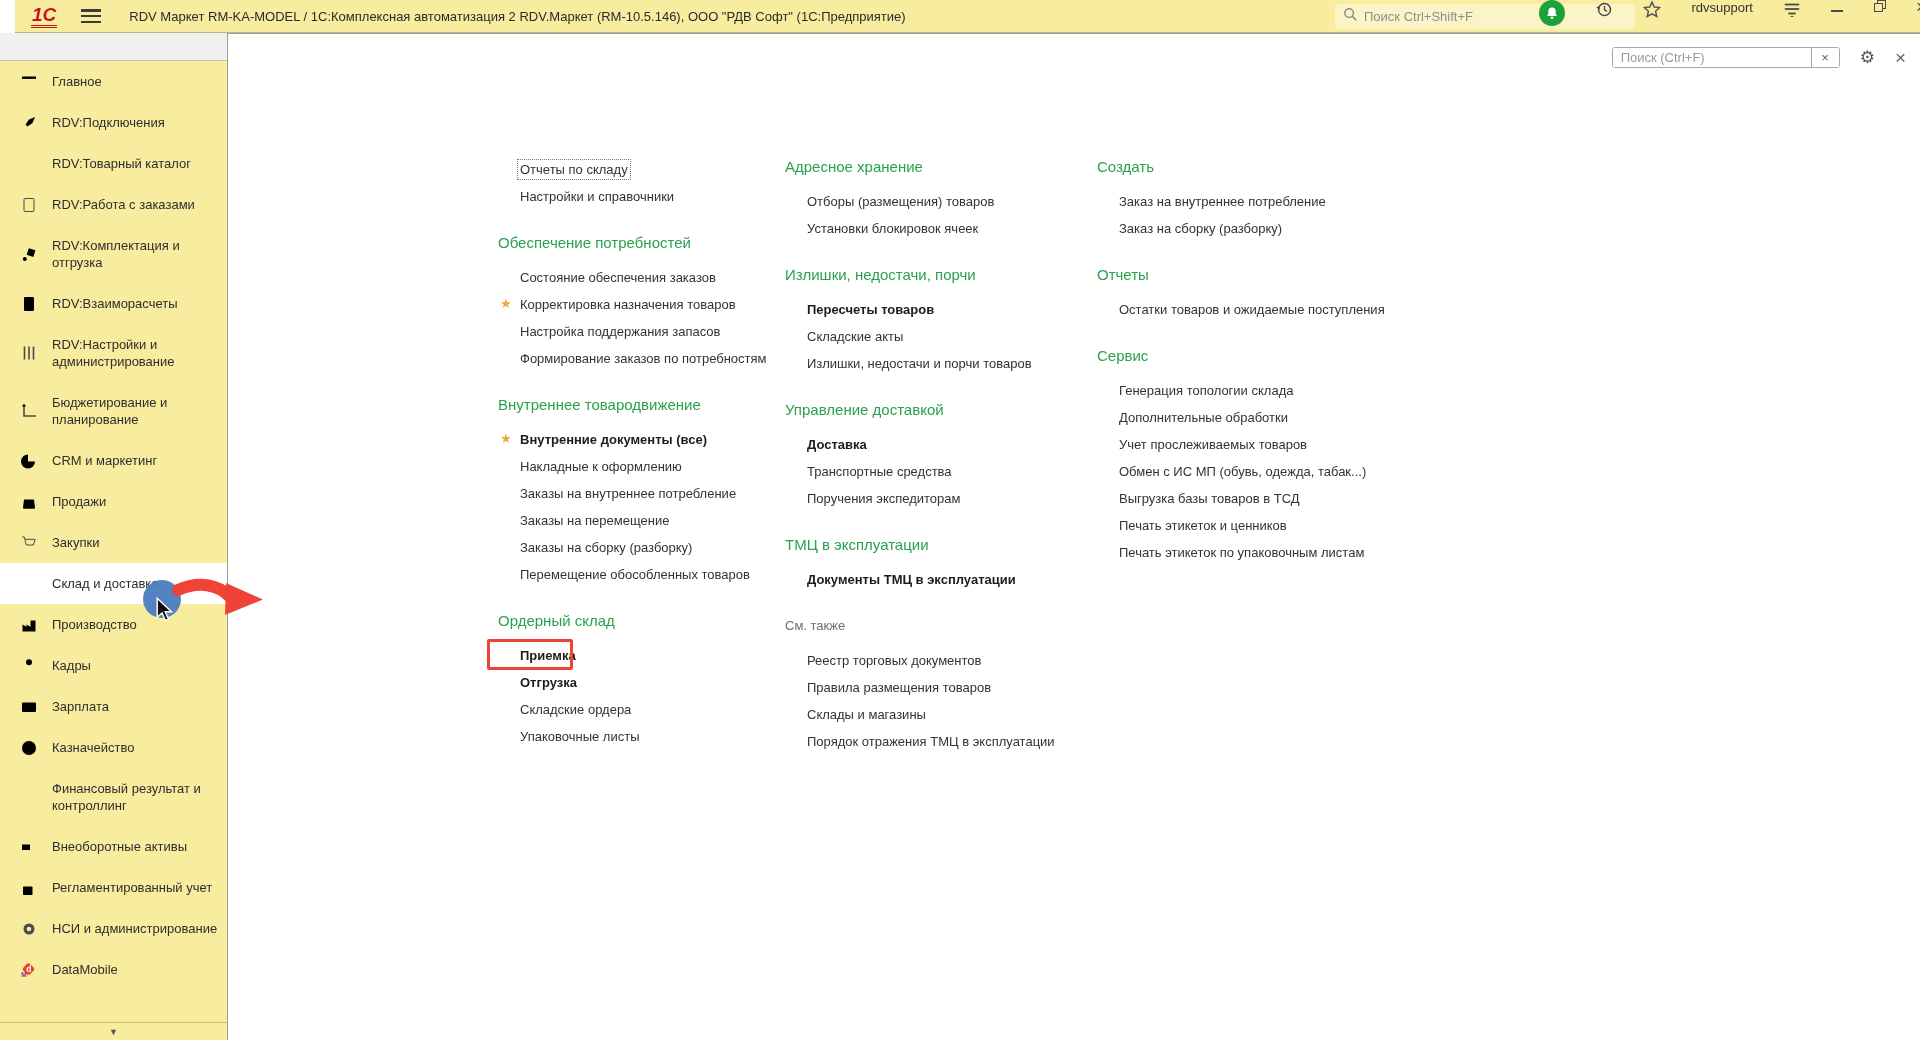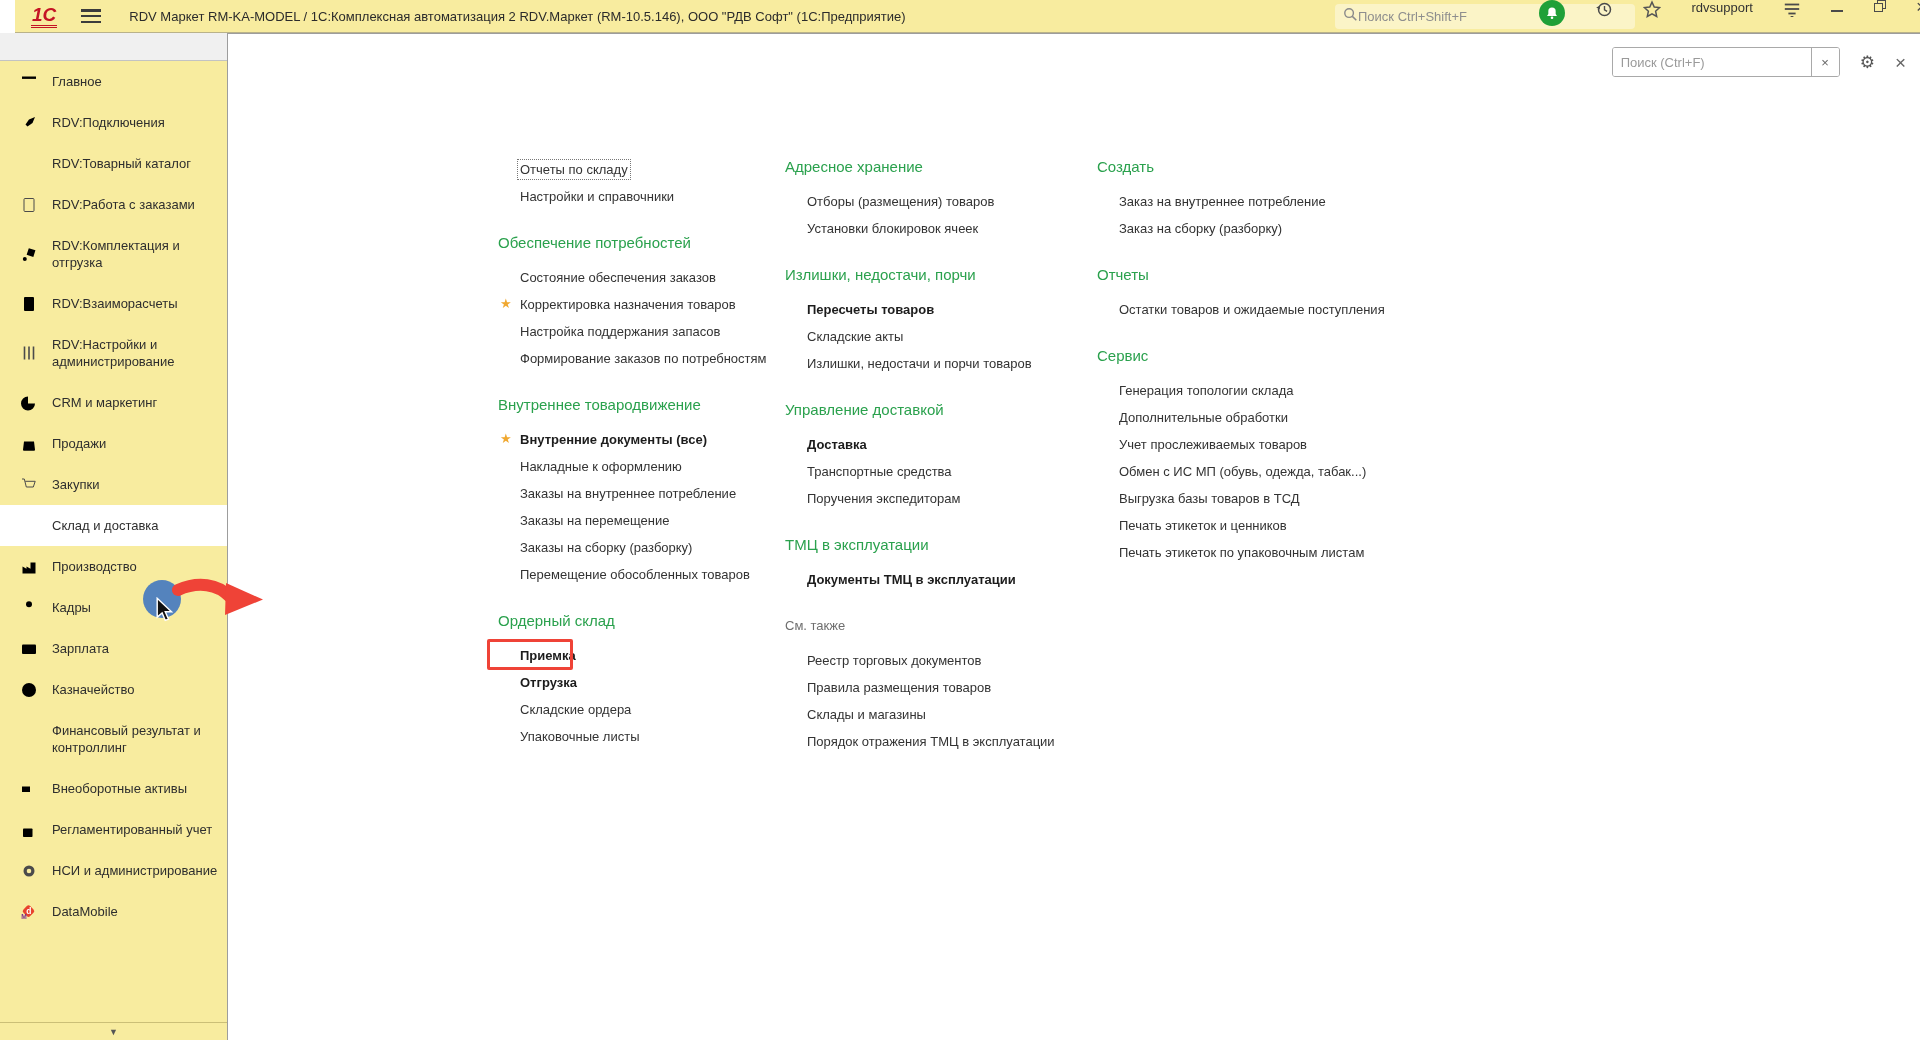--- a/index.html
+++ b/index.html
@@ -12,21 +12,21 @@
 
   
   .topbar{position:absolute;left:15px;top:0;width:1920px;height:33px;background:var(--yellow);
     display:flex;align-items:center;border-bottom:1px solid #b9b28a;}
   .logo1c{font-weight:bold;font-style:italic;font-size:19px;color:#C41425;margin-left:16px;
     border-bottom:3px double #C41425;line-height:20px;padding:0 1px;}
   .tb-burger{width:20px;height:14px;margin-left:24px;display:flex;flex-direction:column;justify-content:space-between;cursor:pointer;}
   .tb-burger i{display:block;height:2.5px;background:#3c3c3c;}
   .tb-title{font-size:13px;color:#2b2b2b;margin-left:28px;white-space:nowrap;}
   .tb-search{position:absolute;left:1320px;top:4px;width:300px;height:25px;background:rgba(255,255,255,.42);
-    border-radius:4px;display:flex;align-items:center;padding:0 8px;}
+    border-radius:4px;display:flex;align-items:center;padding:0 8px;gap:6px;}
   .tb-search input{border:none;outline:none;background:transparent;font-size:13px;color:#555;width:240px;}
   .tb-search input::placeholder{color:#8e8e8e;}
   .tb-icons{position:absolute;right:8px;top:0;height:33px;display:flex;align-items:flex-start;gap:30px;}
   .bell-btn{width:26px;height:26px;border-radius:50%;background:#1FA038;display:flex;align-items:center;justify-content:center;cursor:pointer;}
   .tb-ico{width:18px;height:18px;display:flex;align-items:center;justify-content:center;cursor:pointer;color:#4a4a4a;}
   .tb-user{font-size:13px;color:#333;cursor:pointer;}
   .win-min{width:13px;height:13px;position:relative;cursor:pointer;}
   .win-min i{position:absolute;left:0;bottom:1px;width:12px;height:2px;background:#4a4a4a;}
   .win-restore{width:12px;height:12px;position:relative;cursor:pointer;}
   .win-restore i{position:absolute;border:1.5px solid #4a4a4a;width:9px;height:9px;left:0;bottom:0;background:var(--yellow);}
@@ -40,21 +40,21 @@
   .sb-item{display:flex;align-items:center;gap:15px;padding:12px 6px 12px 20px;font-size:13px;color:#2e2e2e;line-height:17px;cursor:pointer;}
   .sb-item.selected{background:#fff;}
   .sb-icon{width:17px;min-width:17px;height:17px;display:flex;align-items:center;justify-content:center;}
   .sb-foot{position:absolute;left:0;bottom:0;width:227px;height:18px;border-top:1px solid #cbbf77;
     display:flex;align-items:center;justify-content:center;color:#555;font-size:9px;cursor:pointer;}
 
   
   .content{position:absolute;left:228px;top:33px;width:1692px;height:1007px;background:#fff;
     border-top:1px solid var(--border);}
   .panel-tools{position:absolute;right:14px;top:13px;display:flex;align-items:center;gap:20px;}
-  .p-search{display:flex;align-items:stretch;height:30px;border:1px solid #a9a9a9;border-radius:3px;overflow:hidden;}
+  .p-search{display:flex;align-items:stretch;height:21px;border:1px solid #a9a9a9;border-radius:3px;overflow:hidden;}
   .p-search input{border:none;outline:none;width:198px;padding:0 8px;font-size:13px;color:#444;}
   .p-search input::placeholder{color:#9a9a9a;}
   .p-clear{width:28px;display:flex;align-items:center;justify-content:center;border-left:1px solid #a9a9a9;
     color:#666;font-size:13px;cursor:pointer;background:#fff;}
   .p-ico{color:#555;font-size:17px;cursor:pointer;line-height:17px;}
 
   .col{position:absolute;top:122px;width:300px;}
   .col.c1{left:270px}.col.c2{left:557px}.col.c3{left:869px}
   .section-title{color:var(--green);font-size:15px;margin:22px 0 10px;line-height:22px;}
   .section-title.muted{color:#6e6e6e;font-size:13px;}
@@ -239,20 +239,32 @@
                   </rect>
                 </rect>
               </g>
             </svg>
           </span>
           <span>RDV:Настройки и администрирование</span>
         </div>
         <div class="sb-item">
           <span class="sb-icon">
             <svg width="16" height="16" viewBox="0 0 16 16">
+              <path d="M3 1.5 V13 H15" stroke="#4b4b4b" stroke-width="1.6" fill="none"></path>
+              <path d="M1 3.5 L3 0.8 L5 3.5Z" fill="#4b4b4b/">
+                <path d="M5 10.5 L8.5 6.5 L11 8.5 L14 4.5" stroke="#4b4b4b" stroke-width="1.5" fill="none"></path>
+                <circle cx="11.8" cy="5.2" r="1.8" fill="#4b4b4b/"></circle>
+              </path>
+            </svg>
+          </span>
+          <span>Бюджетирование и планирование</span>
+        </div>
+        <div class="sb-item">
+          <span class="sb-icon">
+            <svg width="16" height="16" viewBox="0 0 16 16">
               <path d="M7 8.5 V1.5 A7 7 0 1 0 14 8.5 Z" fill="#4b4b4b/">
                 <path d="M9 6.5 V0.8 A6.2 6.2 0 0 1 14.8 6.5 Z" fill="#4b4b4b/"></path>
               </path>
             </svg>
           </span>
           <span>CRM и маркетинг</span>
         </div>
         <div class="sb-item">
           <span class="sb-icon">
             <svg width="16" height="16" viewBox="0 0 16 16">

